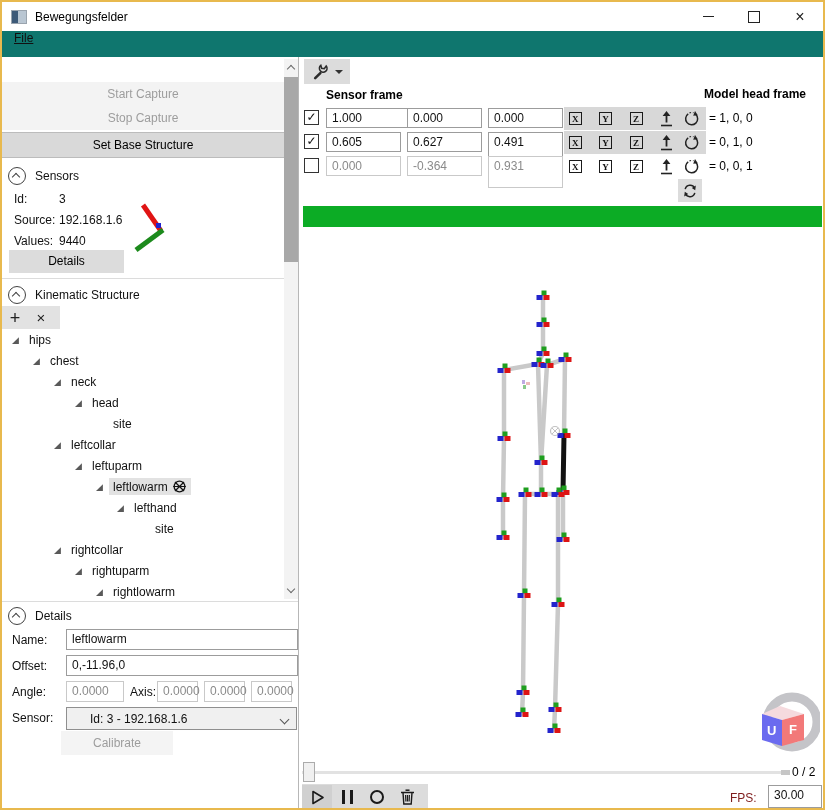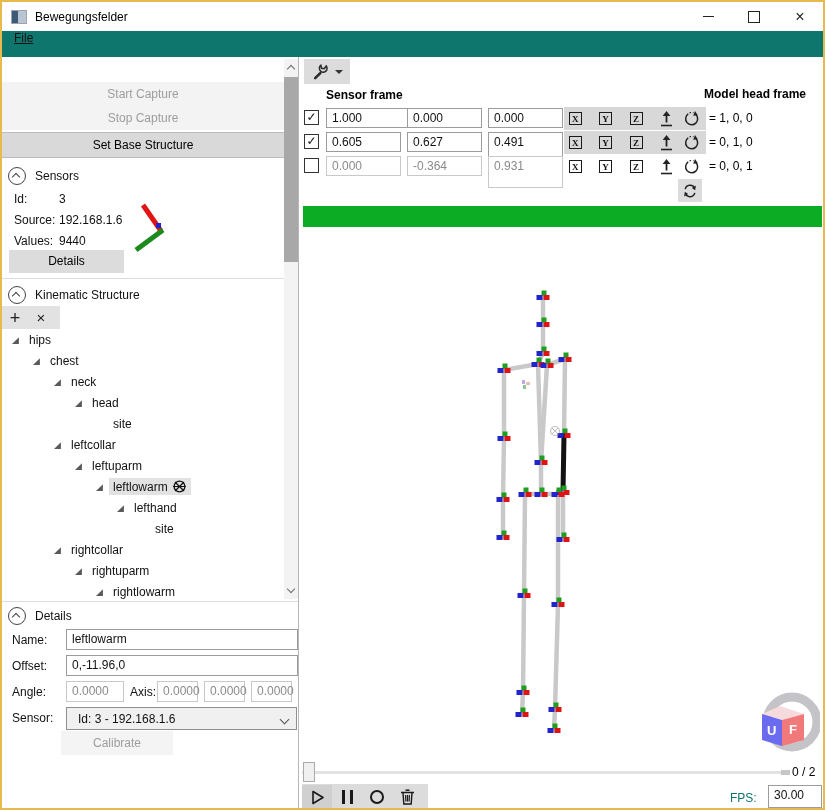--- a/index.html
+++ b/index.html
@@ -31,21 +31,21 @@
   .kin-x{font-size:15px;color:#222;width:26px;text-align:center;line-height:20px;}
   .treearea{position:absolute;left:0;top:327px;width:281px;height:271px;overflow:hidden;}
   .tree-row{position:absolute;height:21px;display:flex;align-items:center;white-space:nowrap;}
   .tri{width:13px;font-size:9px;color:#595959;flex:0 0 auto;}
   .tree-label{padding:1px 4px;display:flex;align-items:center;gap:4px;}
   .tree-label.sel{background:#e2e2e2;}
   
   .tb{position:absolute;box-sizing:border-box;border:1px solid #9c9c9c;background:#fff;font-family:"Liberation Sans",sans-serif;font-size:12px;padding:2px 5px;color:#111;}
   .tb.dis{border-color:#c9c9c9;color:#8a8a8a;}
   .combo{position:absolute;box-sizing:border-box;border:1px solid #8f8f8f;background:#f0f0f0;display:flex;align-items:center;}
-  .combo .txt{padding-left:11px;}
+  .combo .txt{padding-left:23px;}
   .chev-dn{position:absolute;right:8px;top:8px;width:6px;height:6px;border-right:1.4px solid #555;border-bottom:1.4px solid #555;transform:rotate(45deg);}
   .btn-cal{position:absolute;background:#f4f4f4;color:#9d9d9d;text-align:center;}
   
   .vscroll{position:absolute;left:282px;top:57px;width:14px;height:540px;background:#f3f3f3;}
   .vthumb{position:absolute;left:0;width:14px;background:#a8a8a8;}
   .scr-up,.scr-dn{position:absolute;left:4px;width:5px;height:5px;border-top:1.4px solid #6a6a6a;border-left:1.4px solid #6a6a6a;}
   .scr-up{top:7px;transform:rotate(45deg);}
   .scr-dn{bottom:7px;transform:rotate(225deg);}
   .vline{position:absolute;left:296px;top:55px;width:1px;bottom:0;background:#b7b7b7;}
   
@@ -67,21 +67,21 @@
   .track{position:absolute;left:300px;top:769px;width:487px;height:3px;background:#e2e2e2;}
   .trackcap{position:absolute;left:779px;top:768px;width:9px;height:5px;background:#c6c6c6;}
   .thumb{position:absolute;left:301px;top:760px;width:12px;height:20px;background:#f0f0f0;border:1px solid #ababab;box-sizing:border-box;}
   .framelbl{position:absolute;left:790px;top:763px;width:30px;color:#000;}
   .transport{position:absolute;left:300px;top:782px;width:126px;height:26px;background:#dcdcdc;display:flex;align-items:center;}
   .tbtn{width:30px;height:24px;display:flex;align-items:center;justify-content:center;}
   .tbtn.play{background:#d0d0d0;}
   .pausebars{display:flex;gap:5px;}
   .pausebars i{display:block;width:3px;height:14px;background:#1a1a1a;}
   .recdot{width:14px;height:14px;border:2px solid #1a1a1a;border-radius:50%;box-sizing:border-box;}
-  .fpslbl{position:absolute;left:728px;top:789px;color:#0f766e;}
+  .fpslbl{position:absolute;left:728px;top:789px;color:#7f1d1d;}
   .fpsbox{position:absolute;left:766px;top:783px;width:54px;height:23px;}
 </style>
 </head>
 <body>
 
 <div class="window">
 
   <div class="titlebar">
     <div class="appicon"></div>
     <div class="title">Bewegungsfelder</div>

